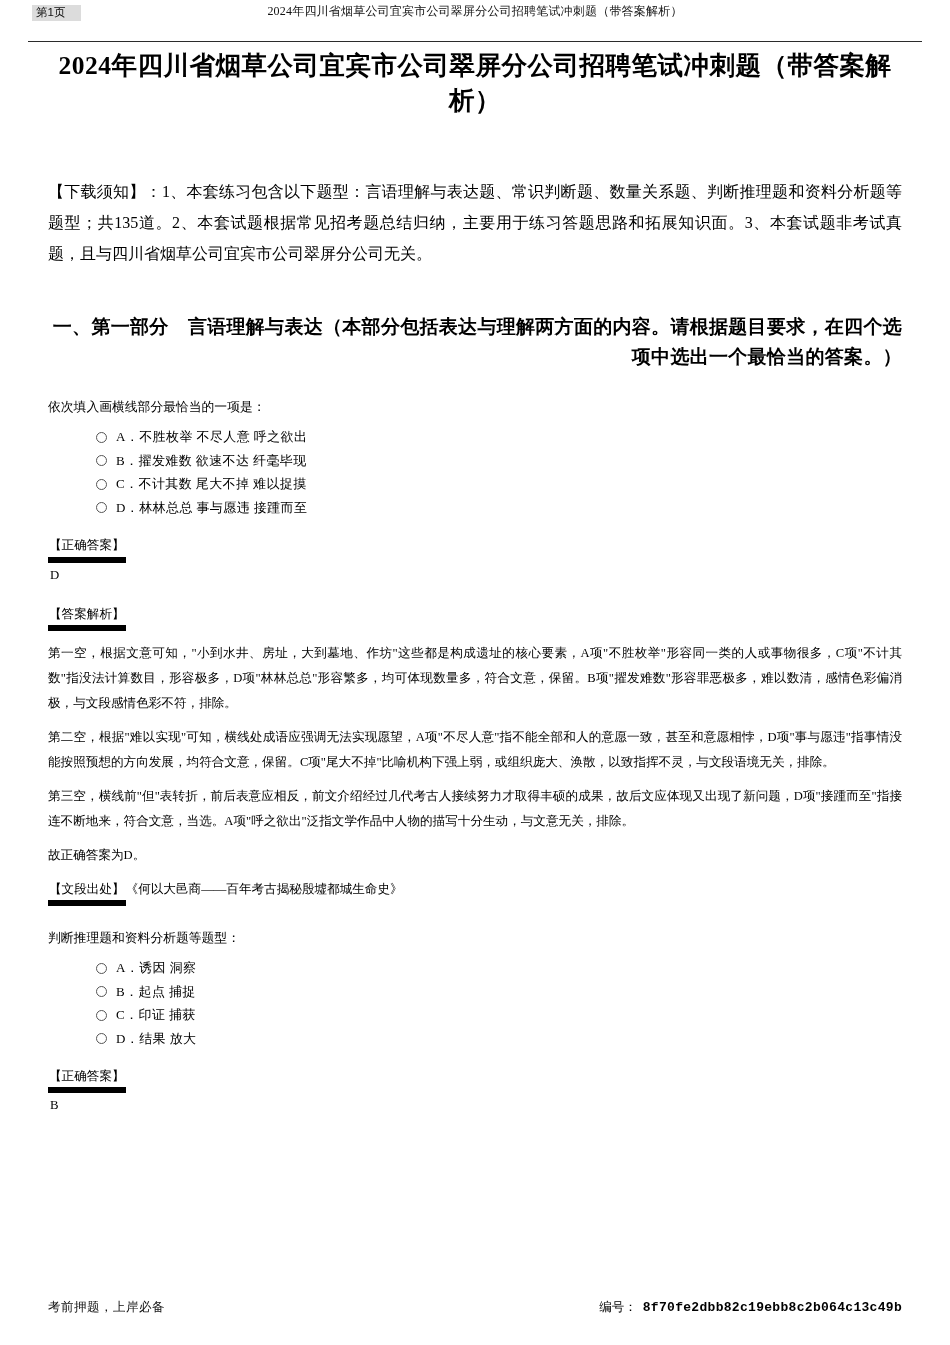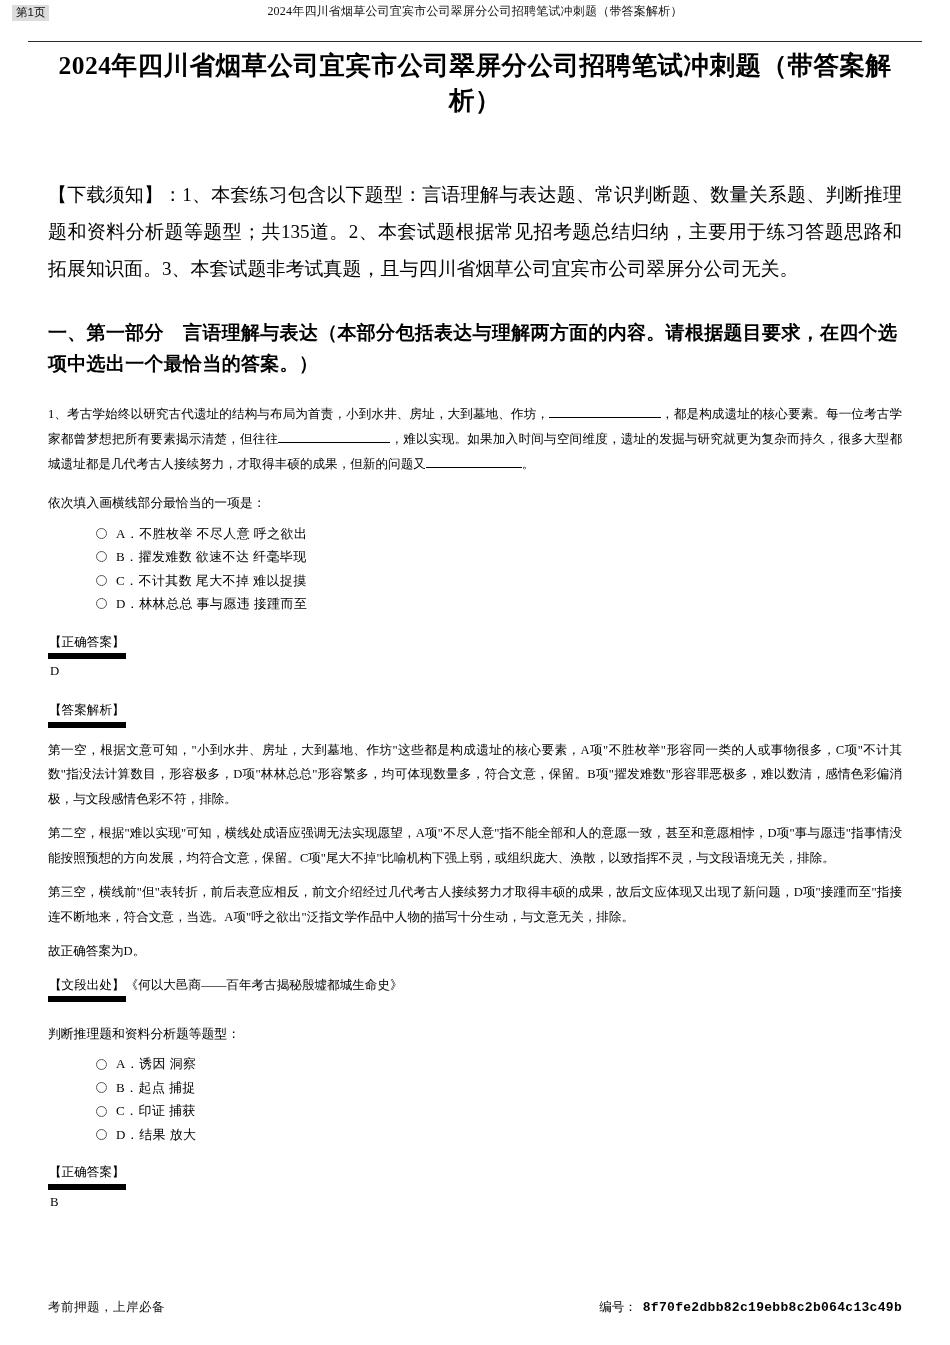--- a/index.html
+++ b/index.html
@@ -24,26 +24,26 @@
   
   .topbar {
     position: absolute;
     top: 0; left: 0;
     width: 950px;
     height: 26px;
     display: flex;
     align-items: center;
   }
   .page-tag {
-    margin-left: 12px;
+    margin-left: 32px;
     font-size: 11.5px;
     font-family: "Liberation Sans", sans-serif;
     color: #111;
     background: #dcdcdc;
-    padding: 1px 4px 2px 4px;
+    padding: 1px 16px 2px 4px;
     line-height: 1.1;
   }
   .topbar-title {
     position: absolute;
     left: 0; right: 0;
     top: 3px;
     text-align: center;
     font-size: 12px;
     color: #111;
     letter-spacing: 0.2px;
@@ -68,32 +68,33 @@
     letter-spacing: 0.5px;
   }
   
   .content {
     position: absolute;
     top: 176px;
     left: 48px;
     width: 854px;
   }
   .notice {
-    font-size: 19px;
+    font-size: 16px;
     line-height: 1.95;
     text-align: justify;
     text-indent: 0;
-    margin-bottom: 31px;
+    margin-bottom: 42px;
   }
   .section-head {
     font-size: 19px;
     font-weight: 700;
     line-height: 1.62;
     margin: 22px 0 22px 0;
     letter-spacing: 0.3px;
+    text-align: right;
   }
   .q-stem {
     font-size: 12.6px;
     line-height: 2.0;
     text-align: justify;
     margin-bottom: 14px;
   }
   .blankline {
     display: inline-block;
     border-bottom: 1px solid #000;
@@ -193,23 +194,20 @@
 
   <div class="doc-title">2024年四川省烟草公司宜宾市公司翠屏分公司招聘笔试冲刺题（带答案解析）</div>
 
   <div class="content">
 
     <div class="notice">【下载须知】：1、本套练习包含以下题型：言语理解与表达题、常识判断题、数量关系题、判断推理题和资料分析题等题型；共135道。2、本套试题根据常见招考题总结归纳，主要用于练习答题思路和拓展知识面。3、本套试题非考试真题，且与四川省烟草公司宜宾市公司翠屏分公司无关。</div>
 
     <div class="section-head">一、第一部分　言语理解与表达（本部分包括表达与理解两方面的内容。请根据题目要求，在四个选项中选出一个最恰当的答案。）</div>
 
     <div>
-      <div class="q-stem">
-        <span>1、考古学始终以研究古代遗址的结构与布局为首责，小到水井、房址，大到墓地、作坊，</span><span class="blankline bl-long"></span><span>，都是构成遗址的核心要素。每一位考古学家都曾梦想把所有要素揭示清楚，但往往</span><span class="blankline bl-long"></span><span>，难以实现。如果加入时间与空间维度，遗址的发掘与研究就更为复杂而持久，很多大型都城遗址都是几代考古人接续努力，才取得丰硕的成果，但新的问题又</span><span class="blankline bl-mid"></span><span>。</span>
-      </div>
 
       <div class="prompt">依次填入画横线部分最恰当的一项是：</div>
 
       <div class="options">
         <div class="opt-row">
           <span class="radio"></span>
           <span class="opt-label">A．</span>
           <span class="opt-label">不胜枚举 不尽人意 呼之欲出</span>
         </div>
         <div class="opt-row">

